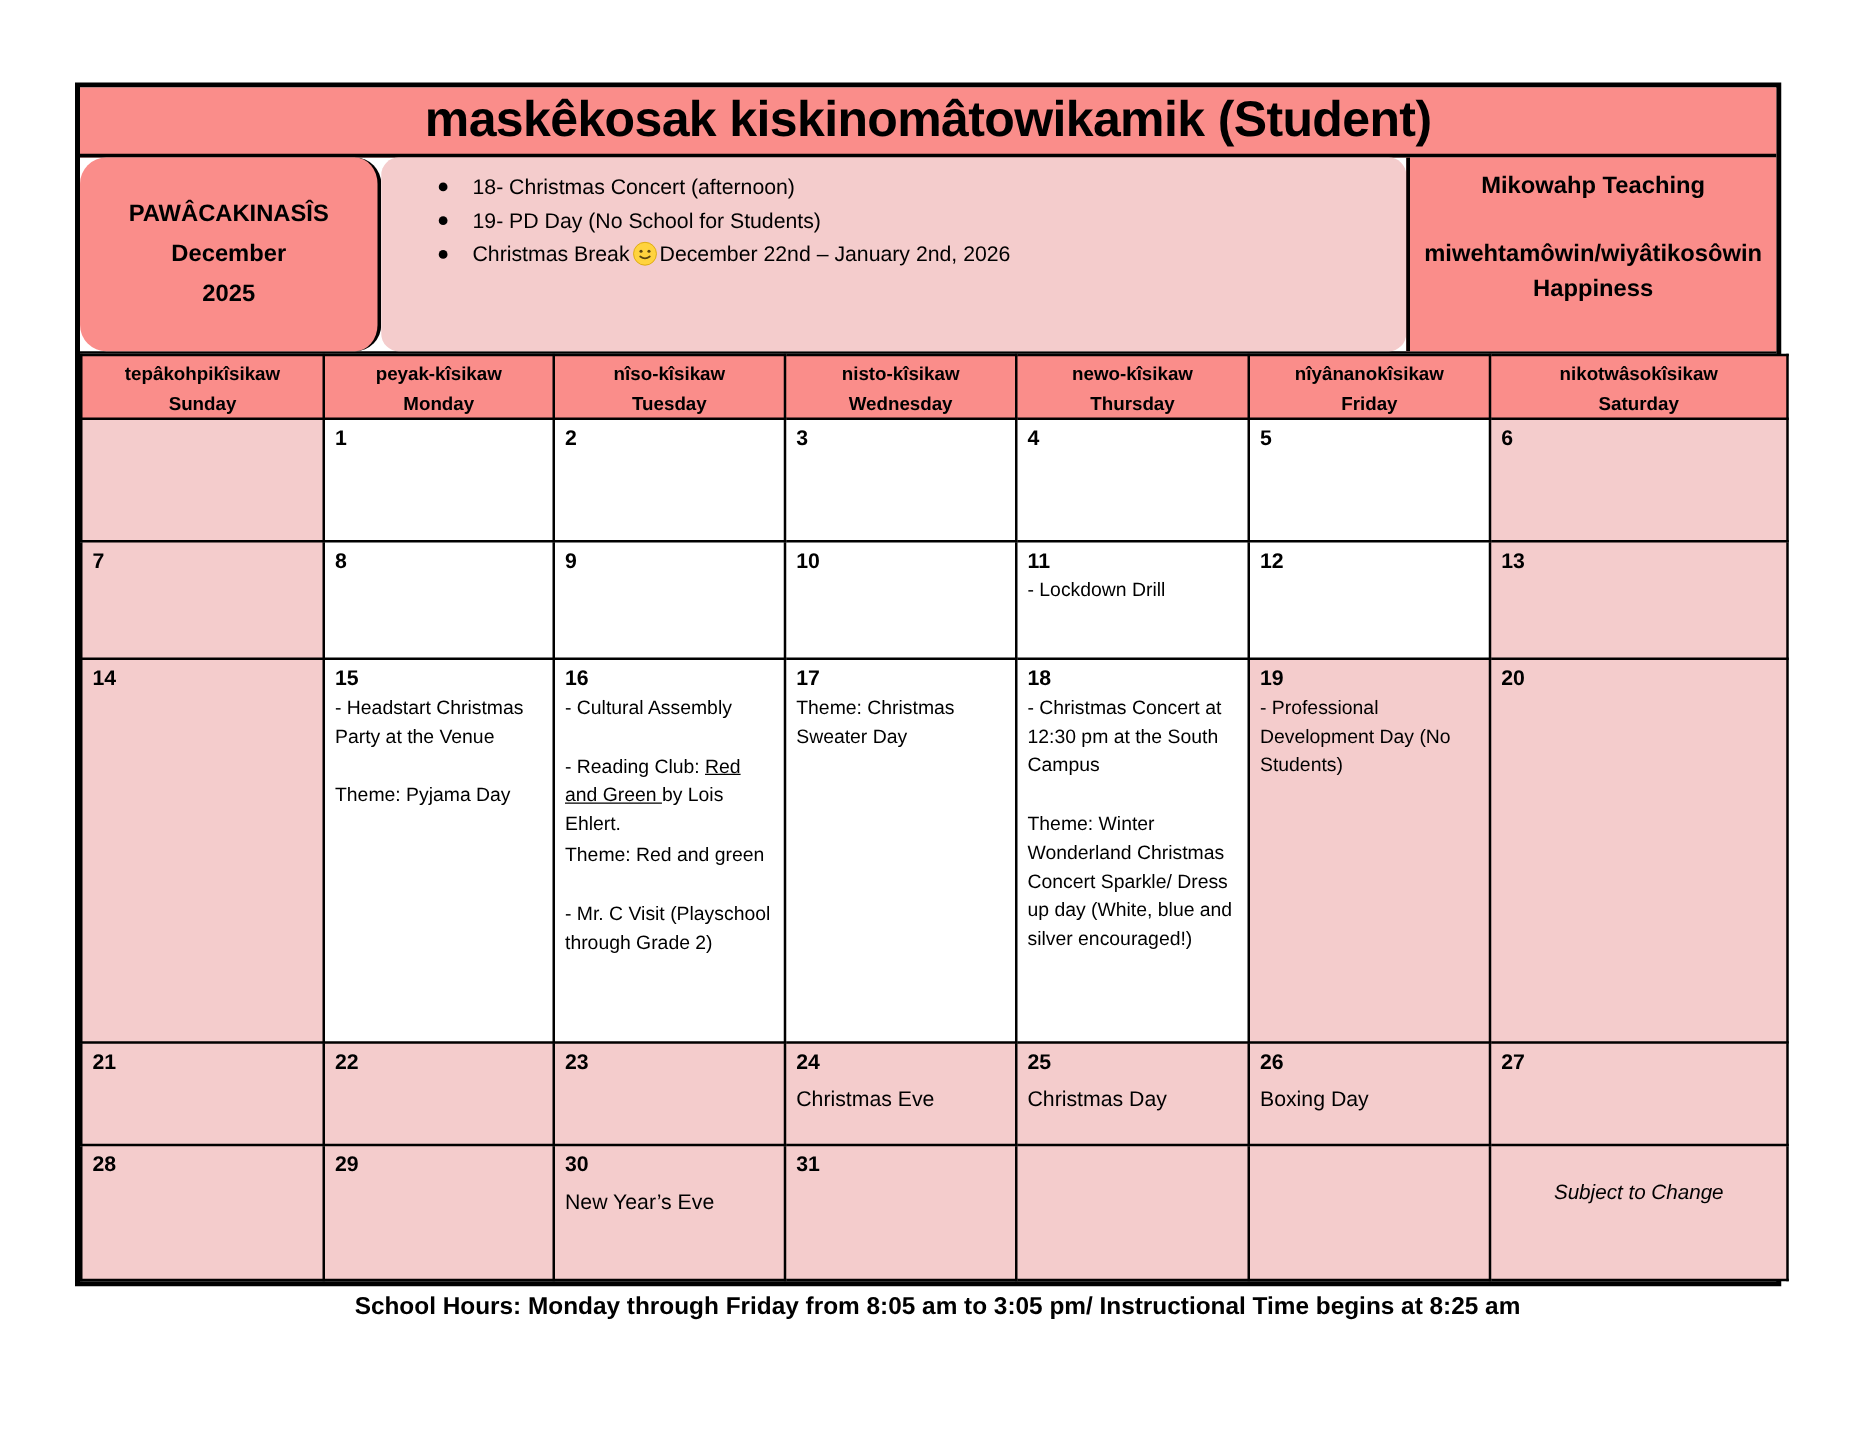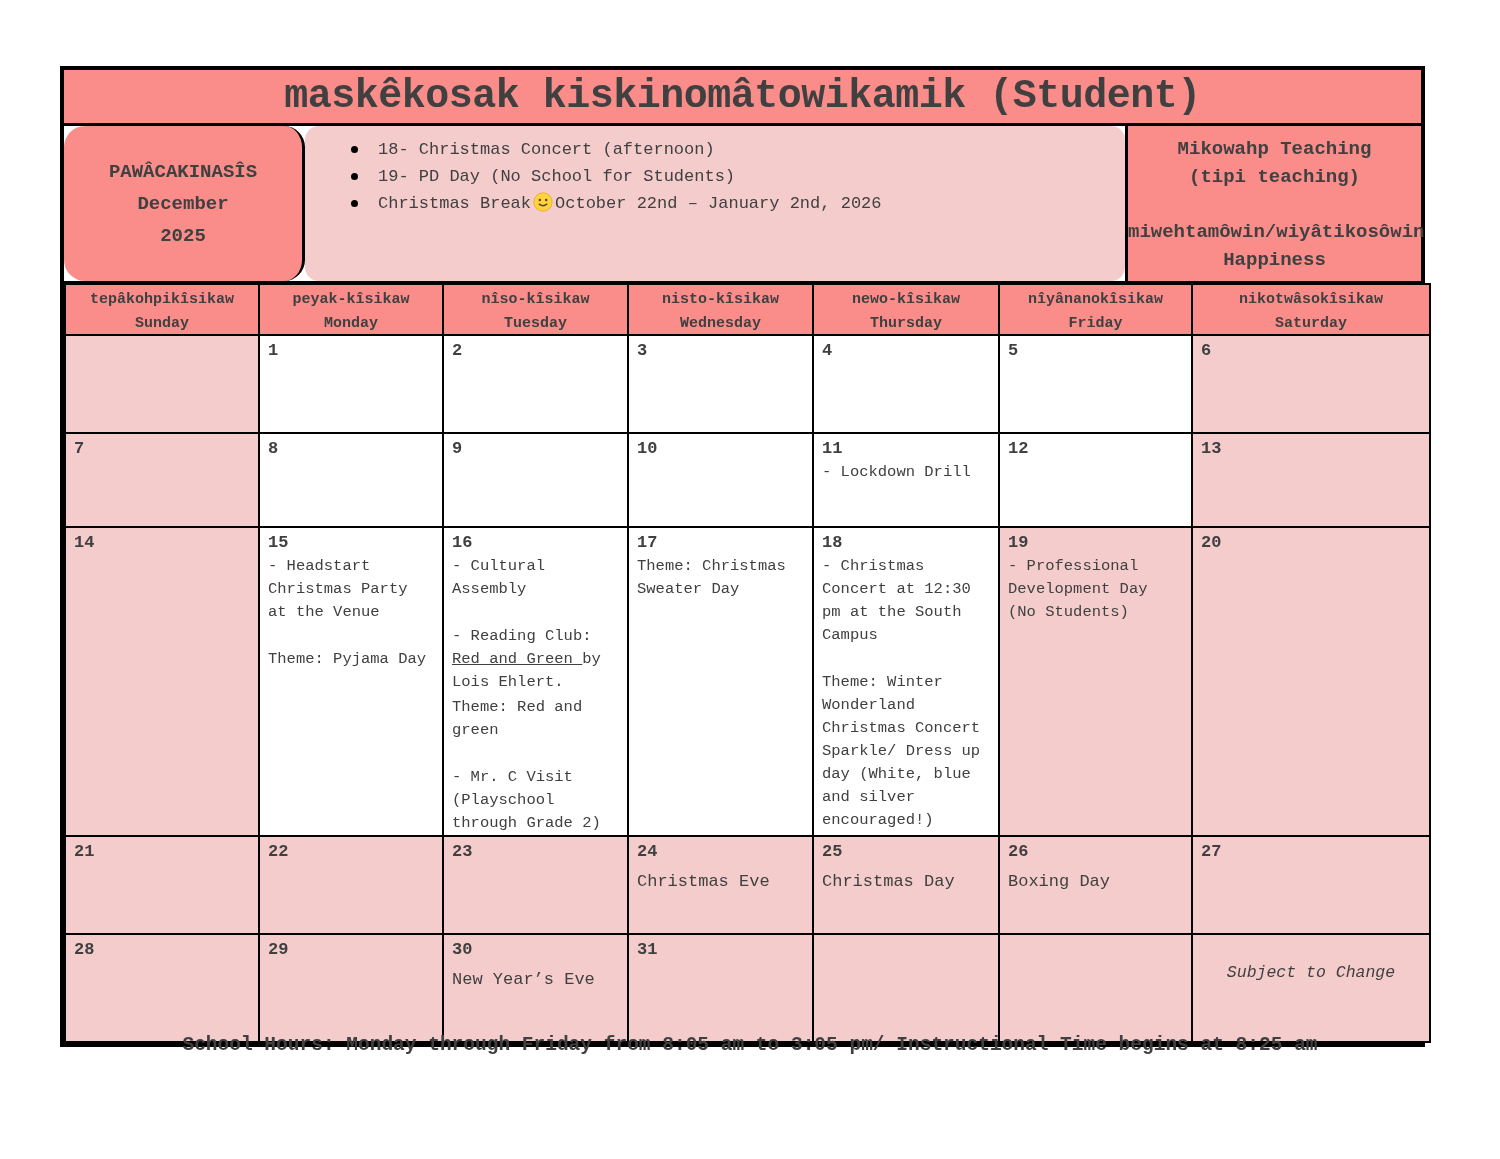--- a/index.html
+++ b/index.html
@@ -1,17 +1,17 @@
 <!DOCTYPE html>
 <html><head>
 <meta charset="utf-8">
 <style>
   html,body{margin:0;padding:0;background:#fff;}
   .page{position:relative;width:1500px;height:1159px;background:#ffffff;
-        font-family:Liberation Mono, monospace;color:#404040;}
+        font-family:Liberation Sans, sans-serif;color:#000000;}
   .cal{position:absolute;left:60px;top:66px;width:1365px;border:4px solid #000;box-sizing:border-box;background:#fff;}
   
   .titlebar{height:53px;line-height:53px;background:#FA8D8A;border-bottom:3px solid #000;
             text-align:center;font-weight:bold;font-size:40px;letter-spacing:-0.5px;}
   
   .infobar{display:flex;height:155px;border-bottom:2px solid #000;}
   .monthbox{width:238px;background:#FA8D8A;border-right:3px solid #000;display:flex;flex-direction:column;
             justify-content:center;align-items:center;font-weight:bold;font-size:19px;line-height:32px;border-radius:21px;}
   .eventsbox{flex:1;background:#F4CCCC;padding:10px 10px 0 46px;box-sizing:border-box;font-size:17px;border-radius:14px;}
   .bullet-row{display:flex;align-items:flex-start;line-height:27px;}
@@ -19,21 +19,21 @@
   .teachbox{width:296px;background:#FA8D8A;border-left:3px solid #000;text-align:center;
             font-weight:bold;font-size:19px;line-height:28px;padding-top:9px;box-sizing:border-box;}
   .teach-spacer{height:27px;}
   
   table{width:100%;border-collapse:collapse;table-layout:fixed;}
   th,td{border:2px solid #000;padding:0;vertical-align:top;box-sizing:border-box;}
   thead tr{height:49px;}
   th{background:#FA8D8A;font-weight:bold;font-size:15px;padding-top:5px;vertical-align:top;}
   .cree{line-height:20px;}
   .eng{line-height:20px;margin-top:4px;}
-  tr.r1{height:98px;} tr.r2{height:94px;} tr.r3{height:307px;} tr.r4{height:98px;} tr.r5{height:108px;margin-top:44px;}
+  tr.r1{height:98px;} tr.r2{height:94px;} tr.r3{height:307px;} tr.r4{height:82px;} tr.r5{height:108px;margin-top:44px;}
   td{background:#fff;}
   td.pink{background:#F4CCCC;}
   .daynum{font-weight:bold;font-size:17px;line-height:20px;padding:5px 8px 0 8px;}
   .ev{margin:2px 8px 0 8px;font-size:15.5px;line-height:23px;}
   .gap{margin-top:24px;}
   .u{text-decoration:underline;}
   .holiday{margin:8px 8px 0 8px;font-size:17px;line-height:24px;}
   .note{margin-top:28px;text-align:center;font-style:italic;font-size:16.5px;}
   .smiley{vertical-align:-4px;margin:0 2px;}
   .footer{position:absolute;left:0;top:1034px;width:1500px;text-align:center;
@@ -62,26 +62,25 @@
           <span class="dot"></span>
           <span>19- PD Day (No School for Students)</span>
         </div>
         <div class="bullet-row">
           <span class="dot"></span>
           <span><span>Christmas Break</span><svg class="smiley" width="20" height="20" viewBox="0 0 24 24">
                 <circle cx="12" cy="12" r="11" fill="#FFD33E" stroke="#D9A400" stroke-width="0.8"></circle>
                 <circle cx="8.2" cy="9.6" r="1.5" fill="#5B4510"></circle>
                 <circle cx="15.8" cy="9.6" r="1.5" fill="#5B4510"></circle>
                 <path d="M7.4 14.6 Q12 18.2 16.6 14.6" stroke="#5B4510" stroke-width="1.7" fill="none" stroke-linecap="round"></path>
-              </svg><span>October 22nd – January 2nd, 2026</span></span>
+              </svg><span>December 22nd – January 2nd, 2026</span></span>
         </div>
       </div>
       <div class="teachbox">
         <div>Mikowahp Teaching</div>
-        <div>(tipi teaching)</div>
         <div class="teach-spacer"></div>
         <div>miwehtamôwin/wiyâtikosôwin</div>
         <div>Happiness</div>
       </div>
     </div>
 
     <table>
       <colgroup>
         <col style="width:194px">
           <col style="width:184px">

